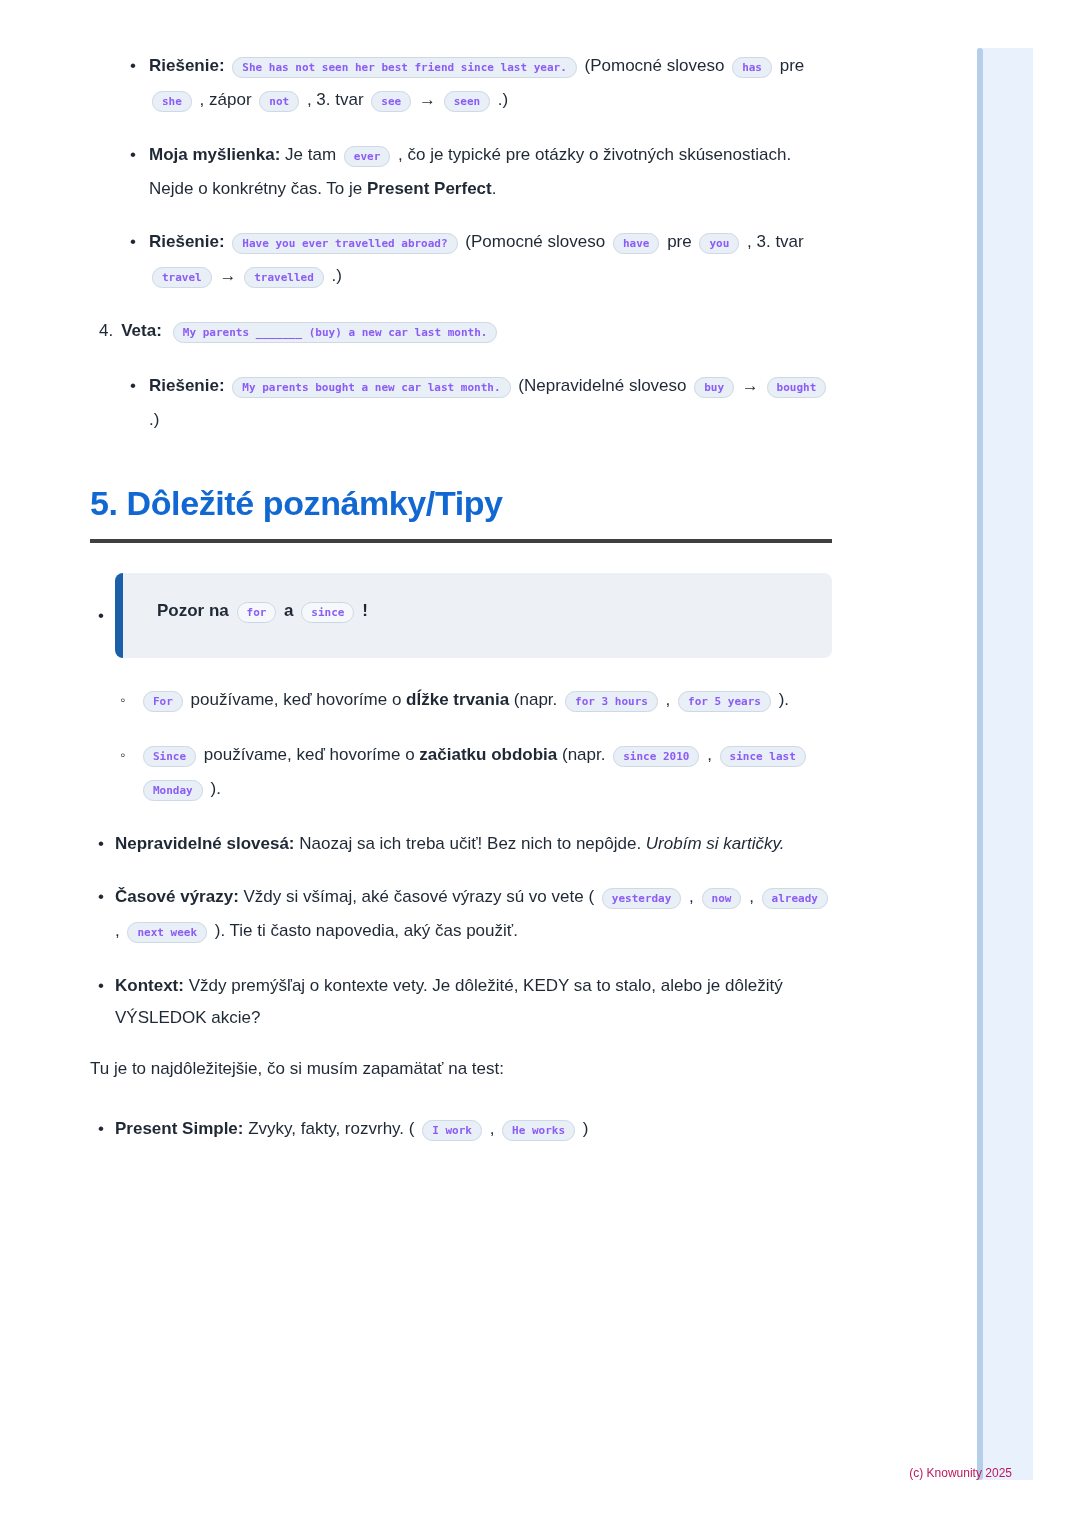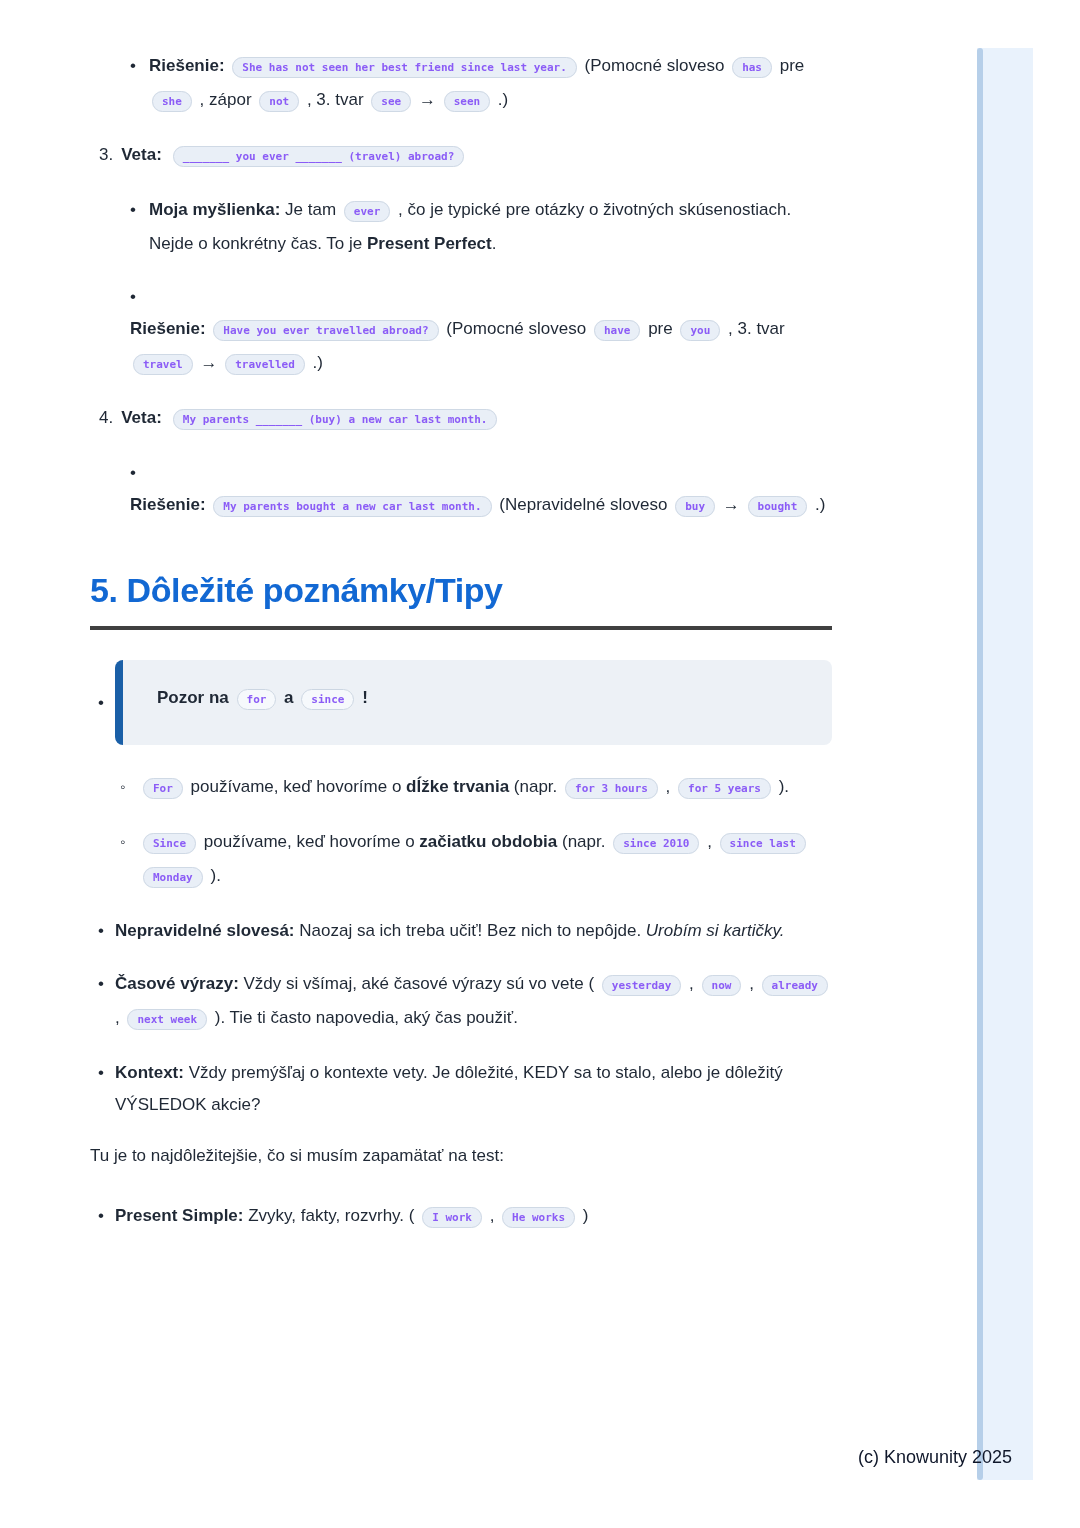--- a/index.html
+++ b/index.html
@@ -34,21 +34,21 @@
   .marker.bullet::before { content: "•"; }
   .marker.circle::before { content: "◦"; }
 
   
   .ol-item { padding-left: 9px; margin-bottom: 21px; }
   .ol-head { line-height: 32px; font-size: 17px; margin-bottom: 21px; }
   .ol-num { margin-right: 8px; }
   .ol-label { font-weight: bold; margin-right: 8px; }
   .ol-item .li { padding-left: 31px; margin-bottom: 21px; }
   .ol-item .li > .marker { width: 19px; }
-  .ol-item .li:last-child { margin-bottom: 0; flex-direction: column; }
+  .ol-item .li:last-child { margin-bottom: 0; }
 
   .bold { font-weight: bold; }
   .italic { font-style: italic; }
 
   
   .chip {
     font-family: "DejaVu Sans Mono", monospace;
     font-size: 11px;
     font-weight: bold;
     color: #8b5cf6;
@@ -96,40 +96,37 @@
   .scroll-thumb {
     position: absolute;
     left: 977px; top: 48px;
     width: 6px; height: 1432px;
     background: #b6cfe9;
     border-radius: 3px;
   }
 
   .footer {
     position: absolute;
-    right: 68px; bottom: 60px;
-    font-size: 18px;
-    color: #0f172a;
+    right: 68px; bottom: 48px;
+    font-size: 12px;
+    color: #be185d;
     z-index: 5;
   }
 </style>
 </head>
 <body>
 
 <div class="doc">
 
   <div class="li lvl2">
     <span class="marker bullet"></span>
     <div class="li-body"><span class="bold">Riešenie: </span><code class="chip">She has not seen her best friend since last year.</code><span> (Pomocné sloveso </span><code class="chip">has</code><span> pre </span><code class="chip">she</code><span> , zápor </span><code class="chip">not</code><span> , 3. tvar </span><code class="chip">see</code><span> → </span><code class="chip">seen</code><span> .)</span></div>
   </div>
 
   <div class="ol-item">
-    <div class="ol-head">
-      <span class="ol-num">3.</span><span class="ol-label">Veta:</span><code class="chip">_______ you ever _______ (travel) abroad?</code>
-    </div>
     <div class="li">
       <span class="marker bullet"></span>
       <div class="li-body"><span class="bold">Moja myšlienka: </span><span>Je tam </span><code class="chip">ever</code><span> , čo je typické pre otázky o životných skúsenostiach. Nejde o konkrétny čas. To je </span><span class="bold">Present Perfect</span><span>.</span></div>
     </div>
     <div class="li">
       <span class="marker bullet"></span>
       <div class="li-body"><span class="bold">Riešenie: </span><code class="chip">Have you ever travelled abroad?</code><span> (Pomocné sloveso </span><code class="chip">have</code><span> pre </span><code class="chip">you</code><span> , 3. tvar </span><code class="chip">travel</code><span> → </span><code class="chip">travelled</code><span> .)</span></div>
     </div>
   </div>
 

